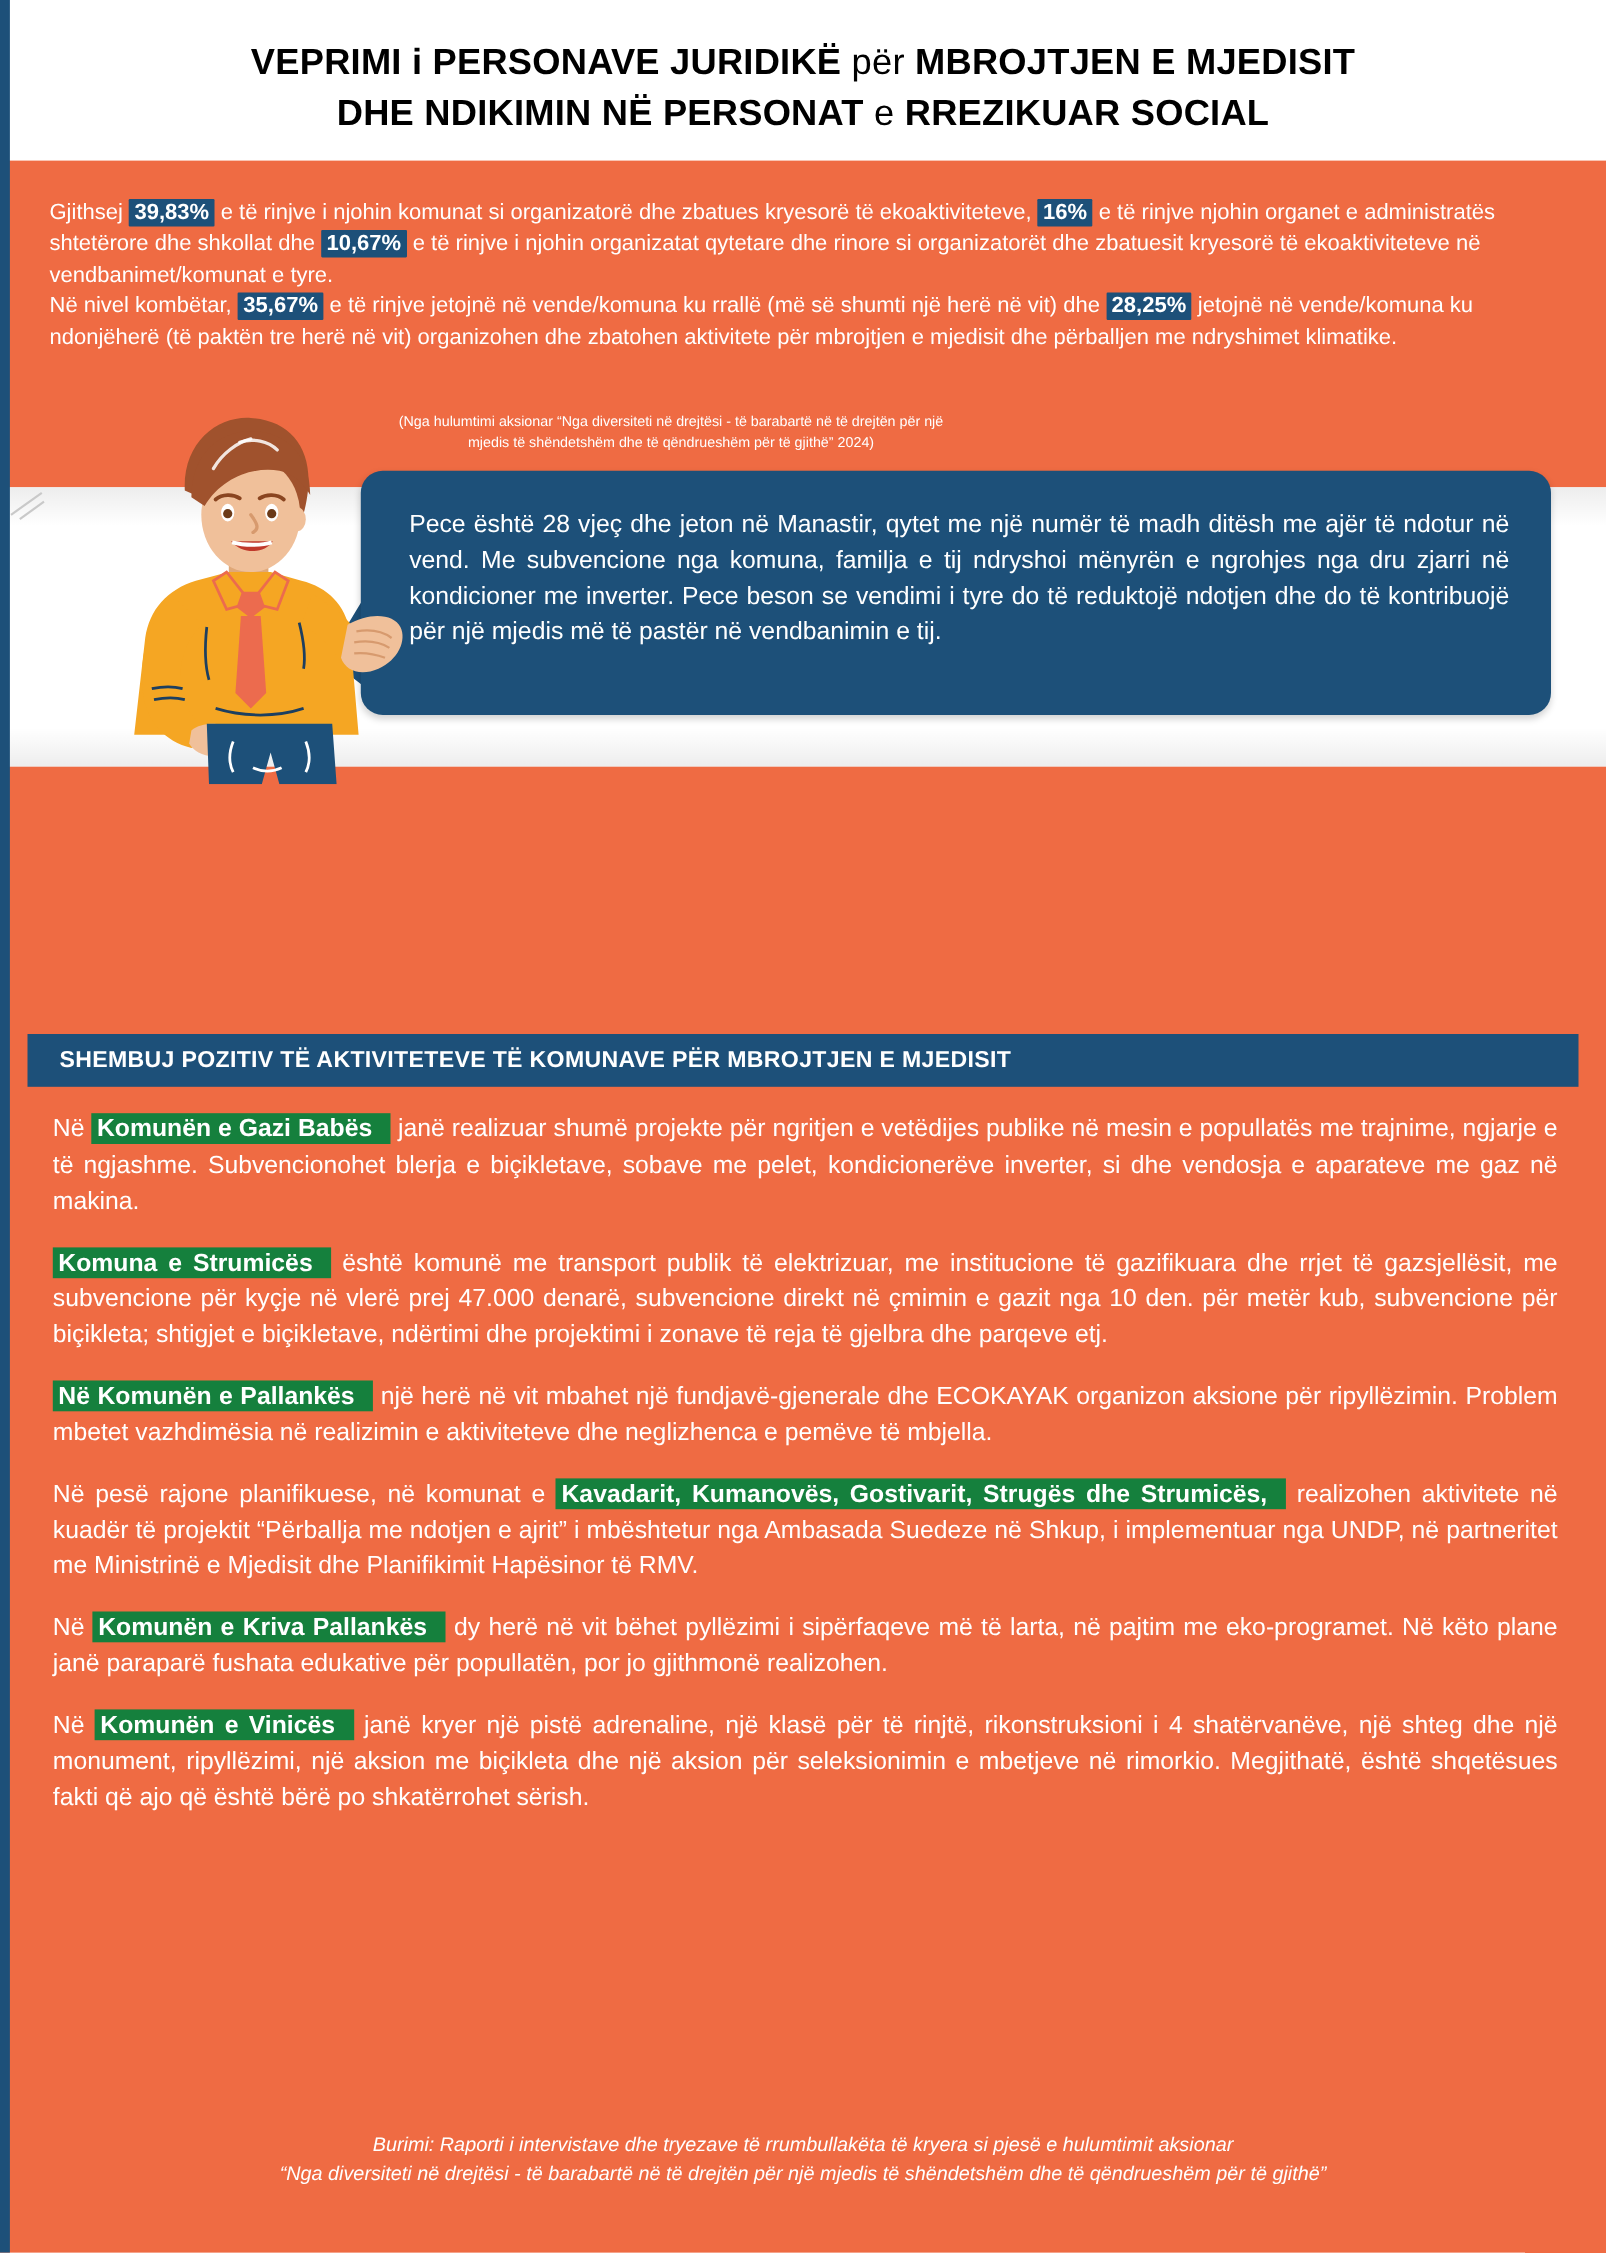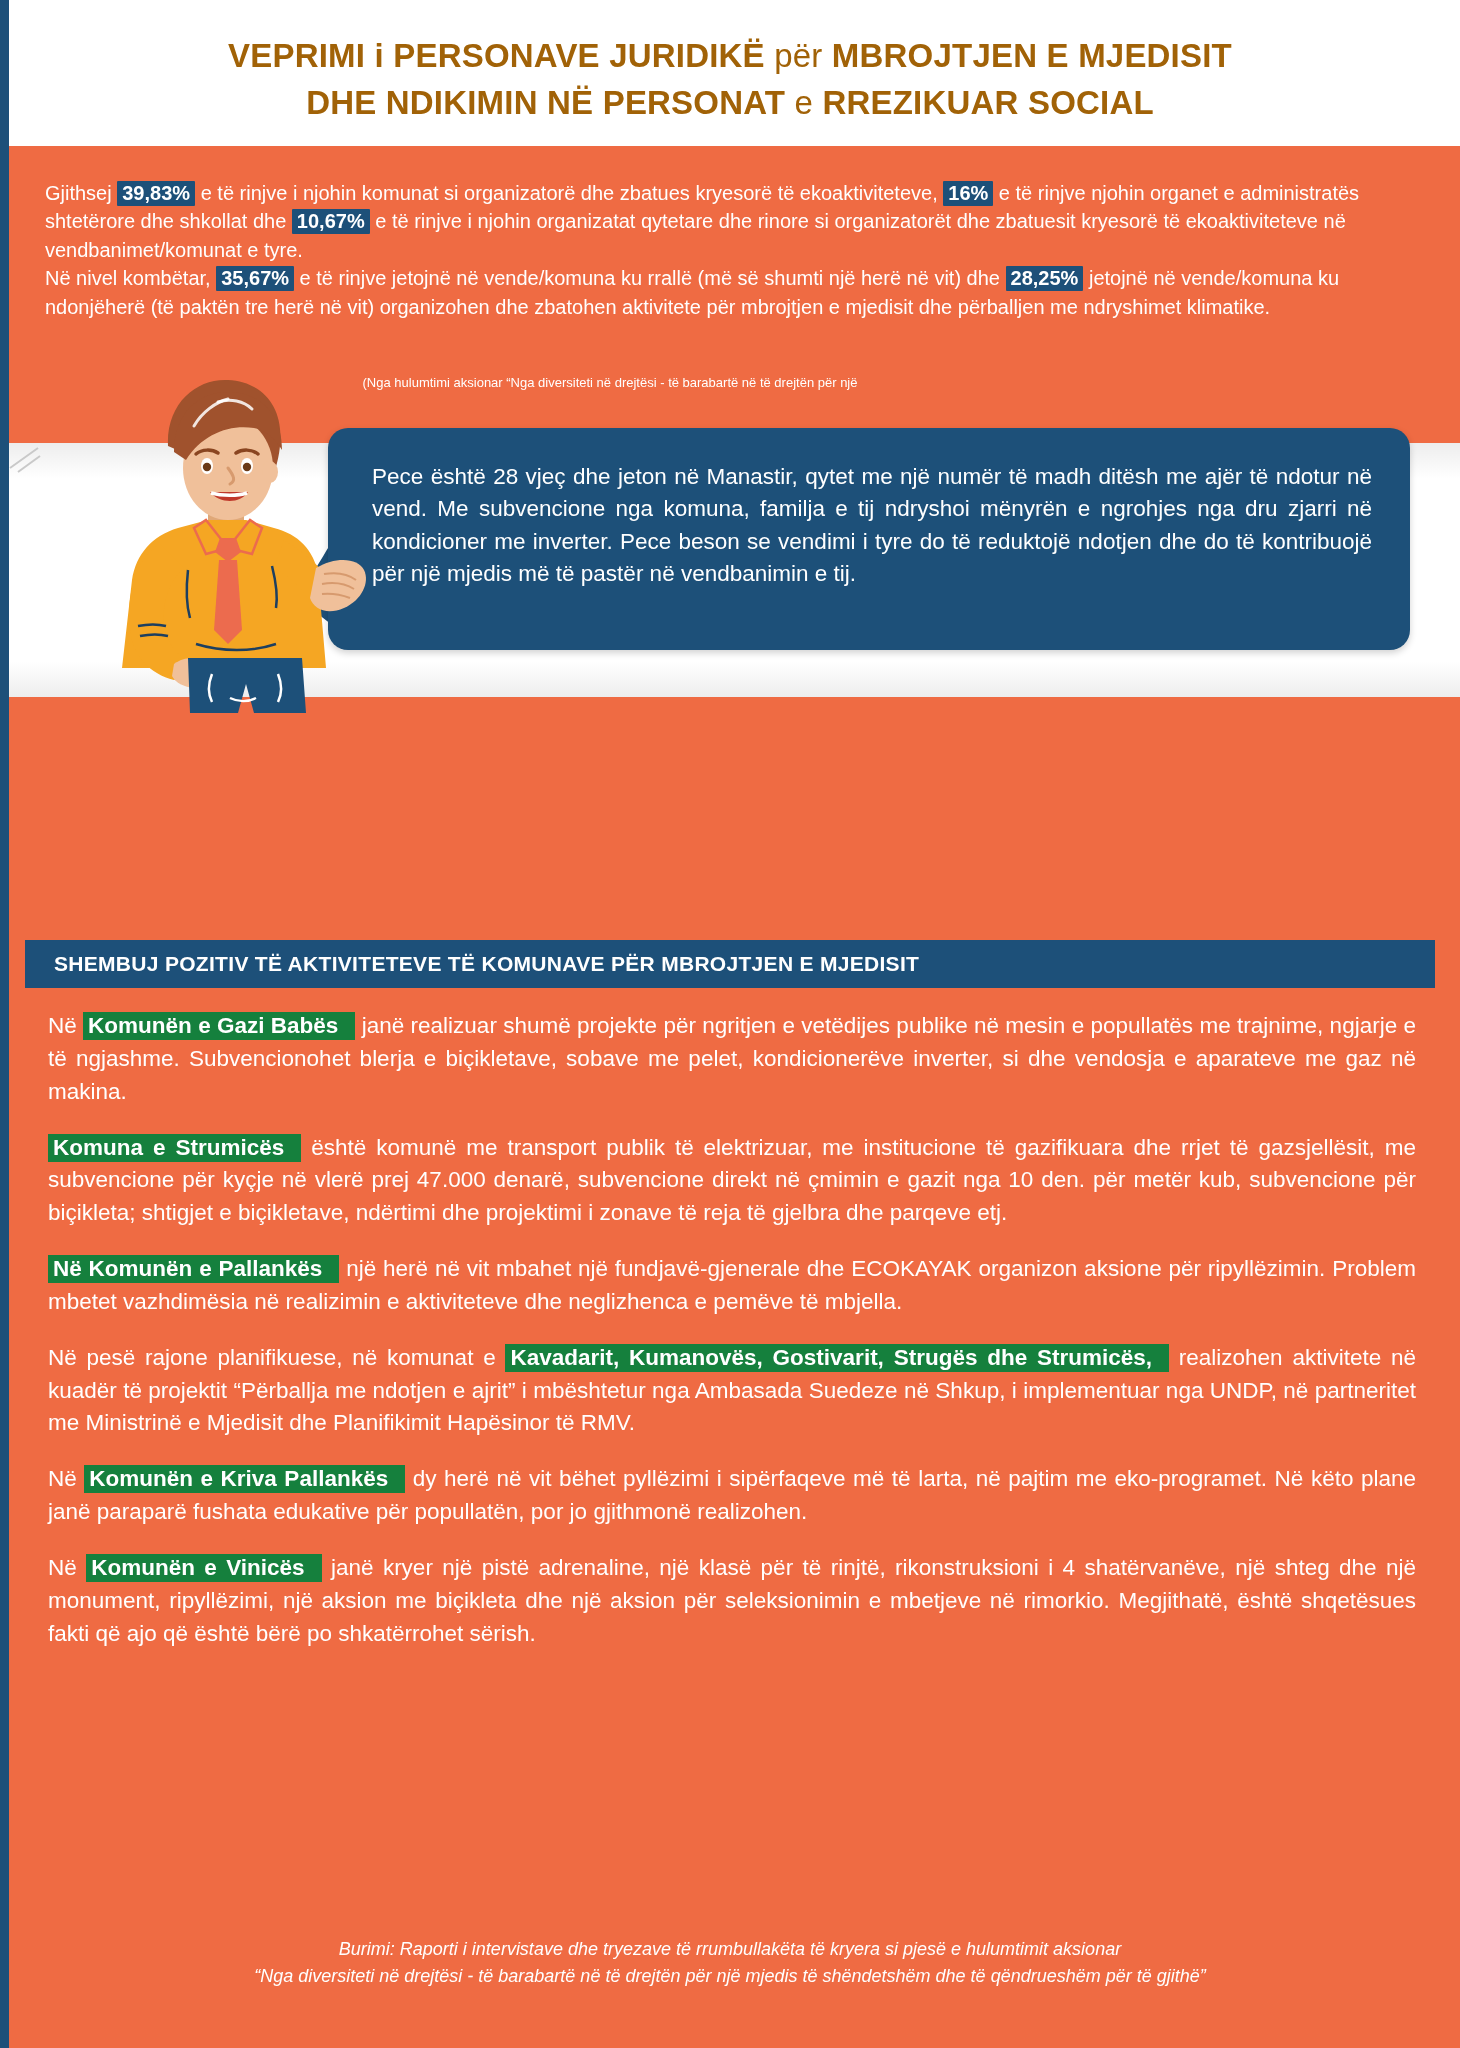--- a/index.html
+++ b/index.html
@@ -29,21 +29,21 @@
     position: absolute;
     left: 0; top: 0;
     width: 1460px; height: 146px;
     background: #ffffff;
   }
   .header-title {
     position: absolute;
     left: 0; top: 33px;
     width: 1460px;
     text-align: center;
-    color: #a16207;
+    color: #000000;
     font-size: 33px;
     font-weight: 700;
     line-height: 1.42;
     letter-spacing: 0.2px;
   }
   .header-title .ln { display: block; white-space: nowrap; }
   .hw-thin { font-weight: 400; }
 
   
   .stats-band {
@@ -205,20 +205,21 @@
   </div>
 </div>
 
 <div class="stats-band">
   <div class="stats-text">
     <p><span>Gjithsej </span><span class="hl">39,83%</span><span> e të rinjve i njohin komunat si organizatorë dhe zbatues kryesorë të ekoaktiviteteve, </span><span class="hl">16%</span><span> e të rinjve njohin organet e administratës shtetërore dhe shkollat dhe </span><span class="hl">10,67%</span><span> e të rinjve i njohin organizatat qytetare dhe rinore si organizatorët dhe zbatuesit kryesorë të ekoaktiviteteve në vendbanimet/komunat e tyre.</span></p>
     <p><span>Në nivel kombëtar, </span><span class="hl">35,67%</span><span> e të rinjve jetojnë në vende/komuna ku rrallë (më së shumti një herë në vit) dhe </span><span class="hl">28,25%</span><span> jetojnë në vende/komuna ku ndonjëherë (të paktën tre herë në vit) organizohen dhe zbatohen aktivitete për mbrojtjen e mjedisit dhe përballjen me ndryshimet klimatike.</span></p>
   </div>
   <div class="citation">
     <span class="ln">(Nga hulumtimi aksionar “Nga diversiteti në drejtësi - të barabartë në të drejtën për një</span>
+    <span class="ln">mjedis të shëndetshëm dhe të qëndrueshëm për të gjithë” 2024)</span>
   </div>
 </div>
 
 <div class="mid-band">
   <div class="mid-shadow"></div>
 </div>
 
 <svg class="motion-lines" viewBox="0 0 42 30">
   <line x1="2" y1="22" x2="30" y2="2" stroke="#c9c9c9" stroke-width="2"></line>
   <line x1="10" y1="26" x2="32" y2="10" stroke="#c9c9c9" stroke-width="2"></line>

